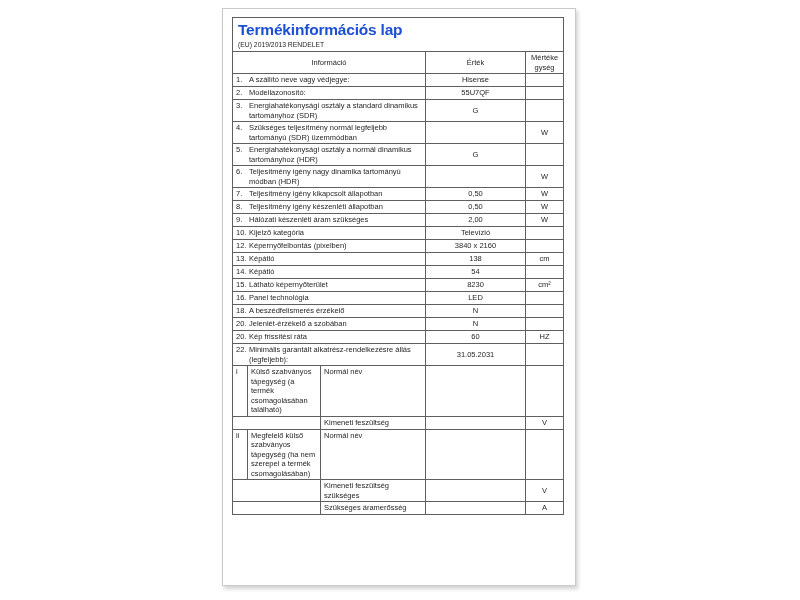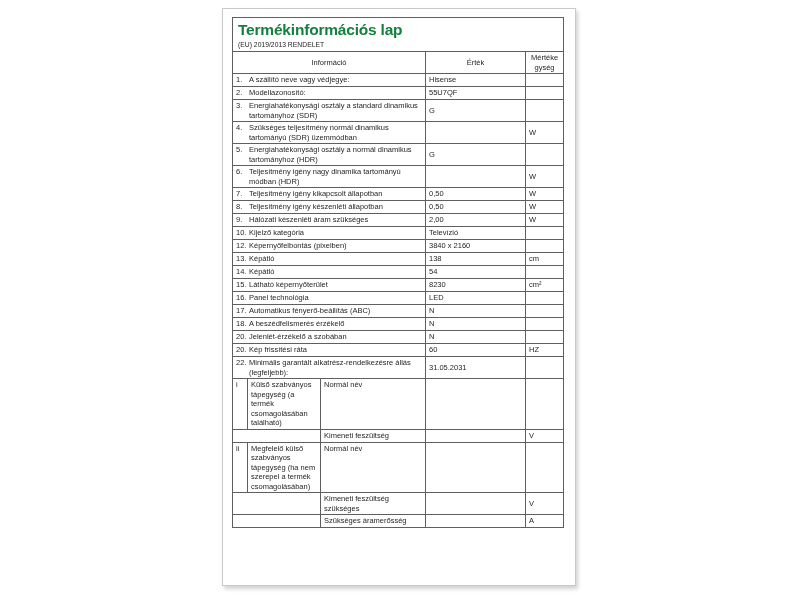--- a/index.html
+++ b/index.html
@@ -41,21 +41,21 @@
   }
   
   td.title-cell {
     padding: 3px 5px 2px 5px;
   }
   .doc-title {
     margin: 0;
     font-size: 15.5px;
     line-height: 18px;
     font-weight: bold;
-    color: #15803d;
+    color: #1d4ed8;
     letter-spacing: -0.2px;
   }
   .doc-subtitle {
     font-size: 6.8px;
     line-height: 9px;
     margin-top: 1px;
     color: #1f1f1f;
   }
   
   .doc-table th {
@@ -69,20 +69,21 @@
   }
   
   tr.single { height: 13px; }
   .info-flex { display: flex; }
   .info-flex .num {
     width: 13px;
     flex: 0 0 13px;
   }
   .info-flex .lbl { flex: 1; }
   td.val, td.unit {
+    text-align: center;
     vertical-align: middle;
   }
   td.sec-num { }
   td.sub-lbl { }
 </style>
 </head>
 <body>
 
 <div class="page">
   <table class="doc-table">
@@ -133,21 +134,21 @@
               <span class="lbl">Energiahatékonysági osztály a standard dinamikus tartományhoz (SDR)</span>
             </div>
           </td>
           <td class="val">G</td>
           <td class="unit"></td>
         </tr>
         <tr class="single">
           <td class="info" colspan="3">
             <div class="info-flex">
               <span class="num">4.</span>
-              <span class="lbl">Szükséges teljesítmény normál dinamikus tartományú (SDR) üzemmódban</span>
+              <span class="lbl">Szükséges teljesítmény normál legfeljebb tartományú (SDR) üzemmódban</span>
             </div>
           </td>
           <td class="val"></td>
           <td class="unit">W</td>
         </tr>
         <tr class="single">
           <td class="info" colspan="3">
             <div class="info-flex">
               <span class="num">5.</span>
               <span class="lbl">Energiahatékonysági osztály a normál dinamikus tartományhoz (HDR)</span>
@@ -247,30 +248,20 @@
           <td class="unit">cm²</td>
         </tr>
         <tr class="single">
           <td class="info" colspan="3">
             <div class="info-flex">
               <span class="num">16.</span>
               <span class="lbl">Panel technológia</span>
             </div>
           </td>
           <td class="val">LED</td>
-          <td class="unit"></td>
-        </tr>
-        <tr class="single">
-          <td class="info" colspan="3">
-            <div class="info-flex">
-              <span class="num">17.</span>
-              <span class="lbl">Automatikus fényerő-beállítás (ABC)</span>
-            </div>
-          </td>
-          <td class="val">N</td>
           <td class="unit"></td>
         </tr>
         <tr class="single">
           <td class="info" colspan="3">
             <div class="info-flex">
               <span class="num">18.</span>
               <span class="lbl">A beszédfelismerés érzékelő</span>
             </div>
           </td>
           <td class="val">N</td>

